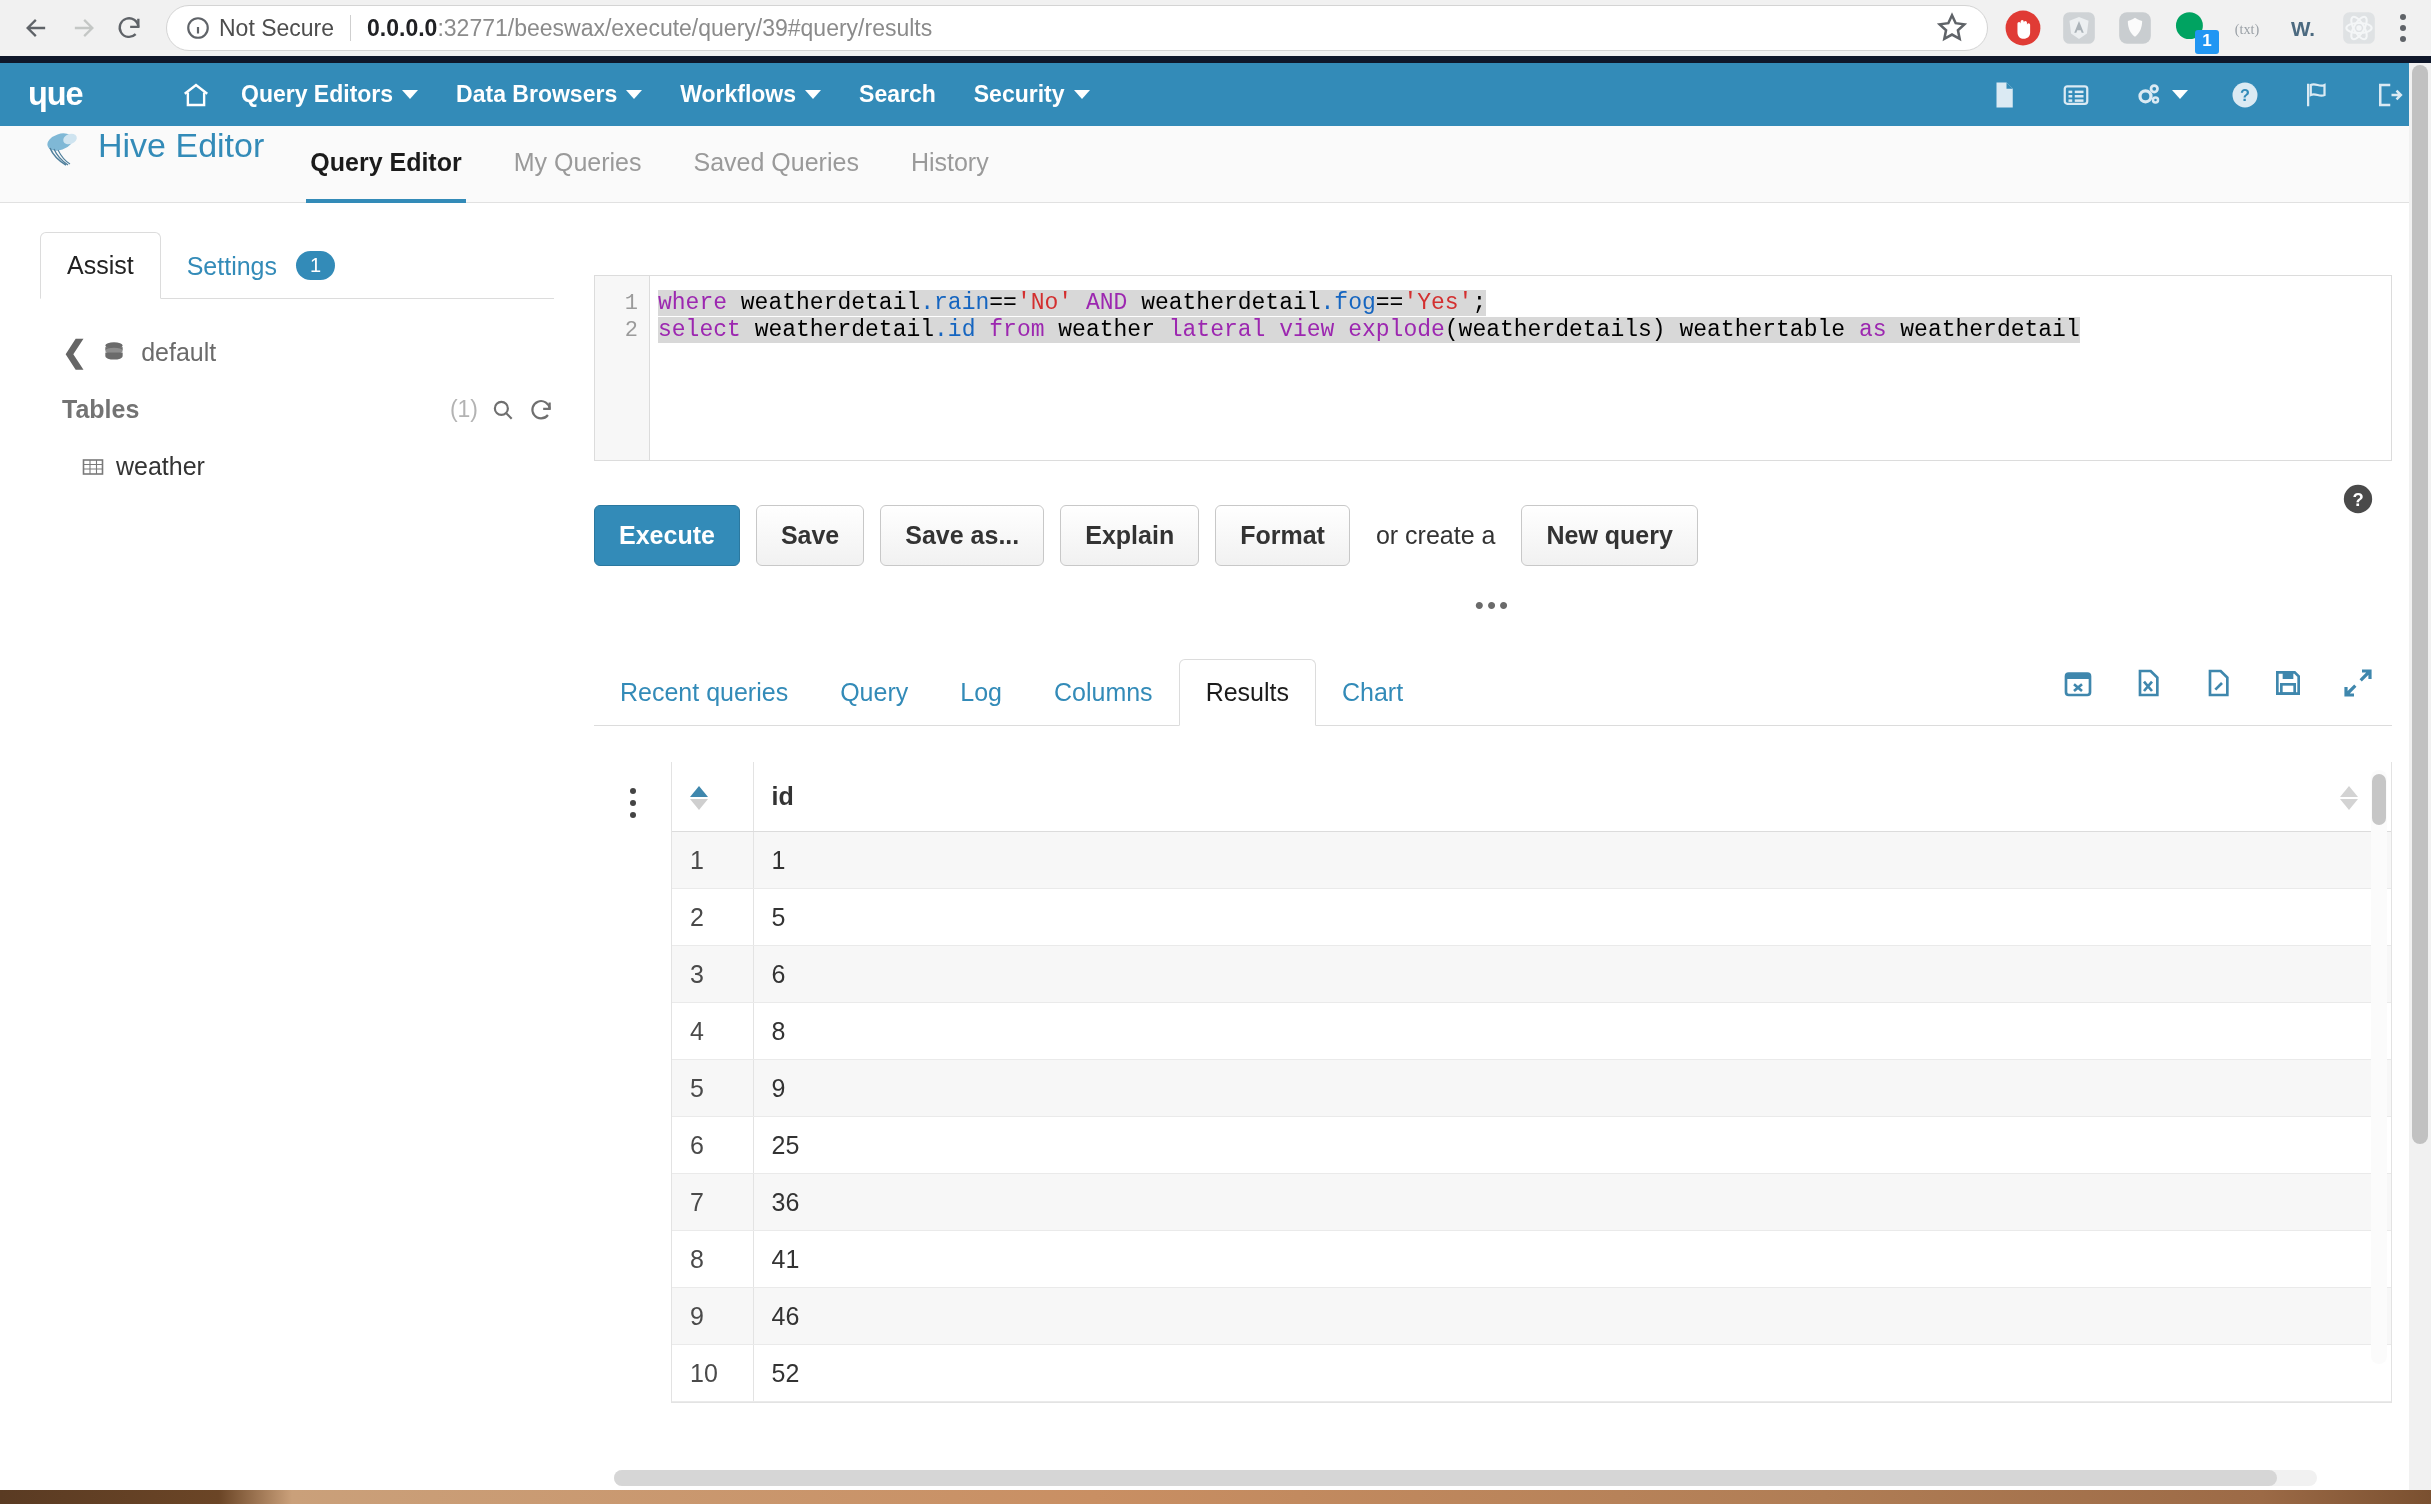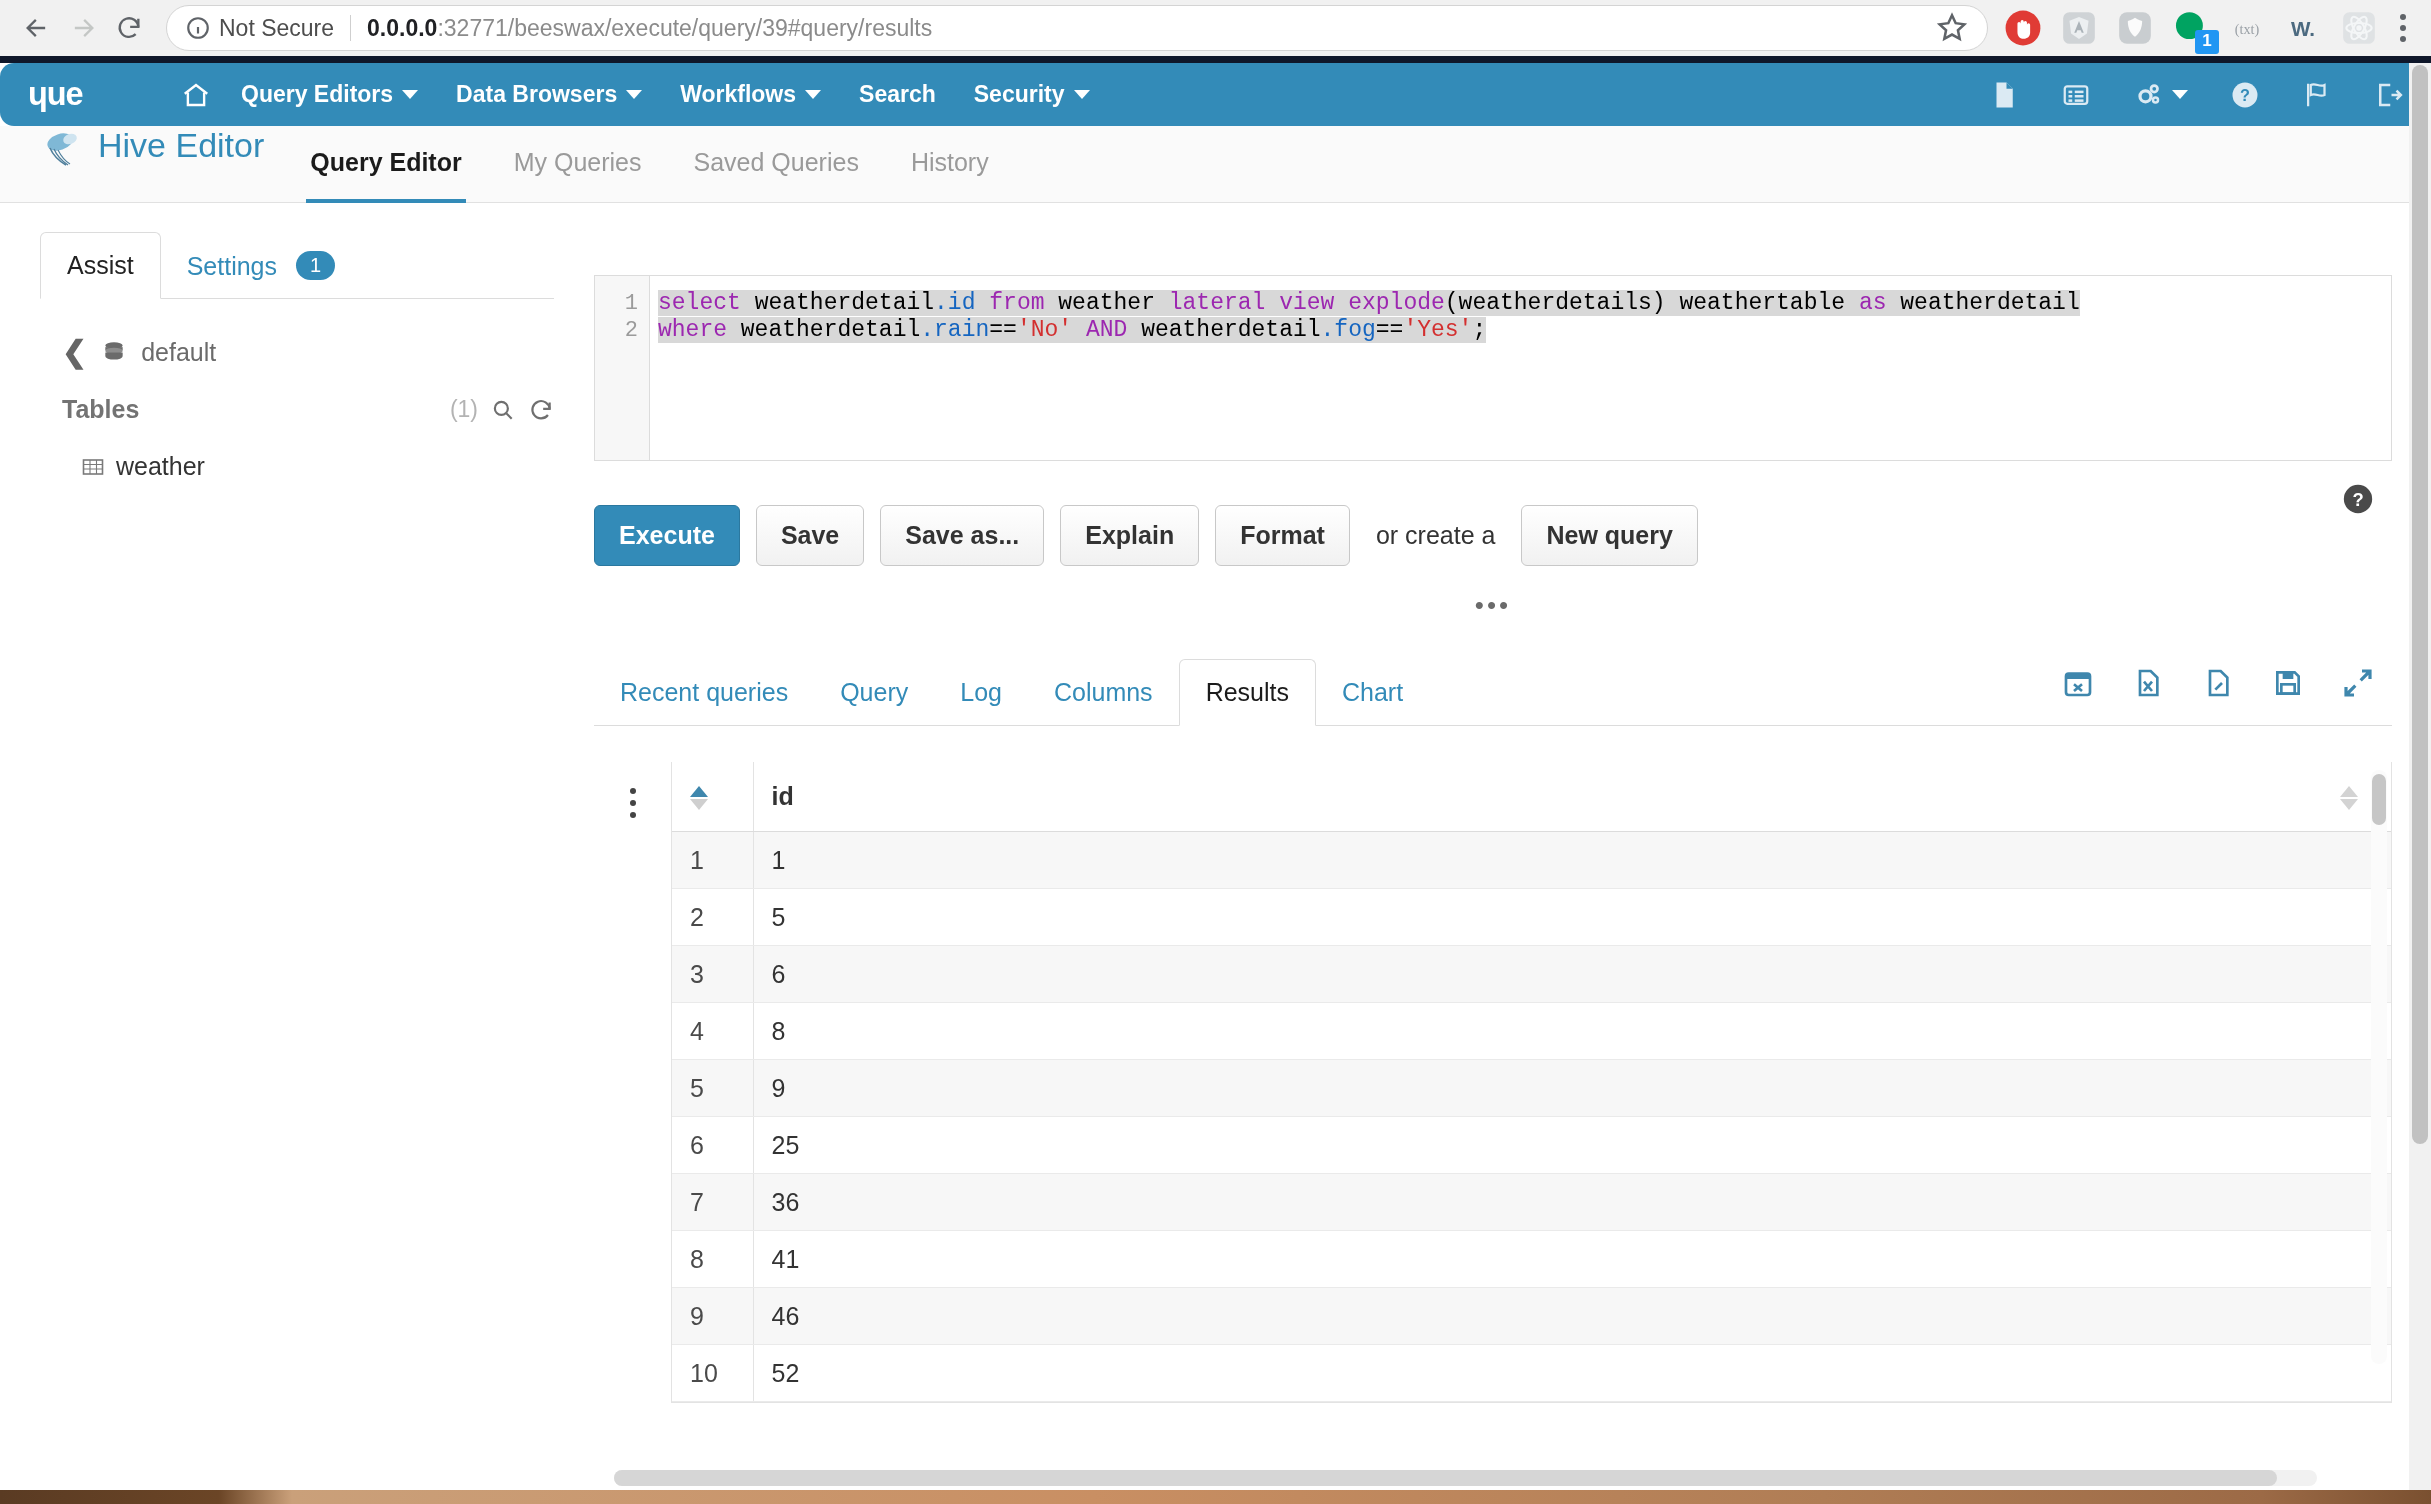--- a/index.html
+++ b/index.html
@@ -43,21 +43,21 @@
     position: absolute; right: -9px; bottom: -7px; background: #2196f3; color: #fff;
     font-size: 17px; line-height: 22px; width: 24px; height: 24px; text-align: center;
     border-radius: 3px; font-weight: bold;
   }
   .kebab { width: 30px; display: flex; flex-direction: column; align-items: center; gap: 5px; margin-left: 10px;}
   .kebab i { width: 6px; height: 6px; border-radius: 50%; background: #5f6368; display:block;}
 
   
   #hue-nav {
     height: 63px; background: #338bb8; display: flex; align-items: center;
-    padding: 0 28px; color: #ffffff; border-radius: 14px;
+    padding: 0 28px; color: #ffffff;
   }
   #hue-logo { font-size: 34px; font-weight: bold; letter-spacing: -1px; margin-right: 34px;
     display:flex; align-items:center; }
   .nav-home { margin-right: 30px; display: flex; align-items: center; }
   .nav-home svg { width: 30px; height: 30px; }
   .nav-item {
     font-size: 23px; font-weight: bold; color: #ffffff; margin-right: 38px;
     display: flex; align-items: center; gap: 9px; white-space: nowrap;
   }
   .caret-d { width: 0; height: 0; border-left: 8px solid transparent;
@@ -438,22 +438,22 @@
       <circle cx="12" cy="12" r="10" fill="#4a4a4a"></circle>
       <text x="12" y="17" font-size="13" font-weight="bold" text-anchor="middle" fill="#ffffff" font-family="Liberation Sans, sans-serif">?</text>
     </svg>
 
     <div id="editor-box">
       <div class="gutter">
         <div>1</div>
         <div>2</div>
       </div>
       <div class="code-area">
+        <div class="code-line"><span class="sel"><span class="kw">where</span> weatherdetail<span class="col">.rain</span>==<span class="str">'No'</span> <span class="kw">AND</span> weatherdetail<span class="col">.fog</span>==<span class="str">'Yes'</span>;</span></div>
         <div class="code-line"><span class="sel"><span class="kw">select</span> weatherdetail<span class="col">.id</span> <span class="kw">from</span> weather <span class="kw">lateral view explode</span>(weatherdetails) weathertable <span class="kw">as</span> weatherdetail</span></div>
-        <div class="code-line"><span class="sel"><span class="kw">where</span> weatherdetail<span class="col">.rain</span>==<span class="str">'No'</span> <span class="kw">AND</span> weatherdetail<span class="col">.fog</span>==<span class="str">'Yes'</span>;</span></div>
 
       </div>
     </div>
 
     <div class="btn-row">
       <button class="btn primary">Execute</button>
       <button class="btn">Save</button>
       <button class="btn">Save as...</button>
       <button class="btn">Explain</button>
       <button class="btn">Format</button>

